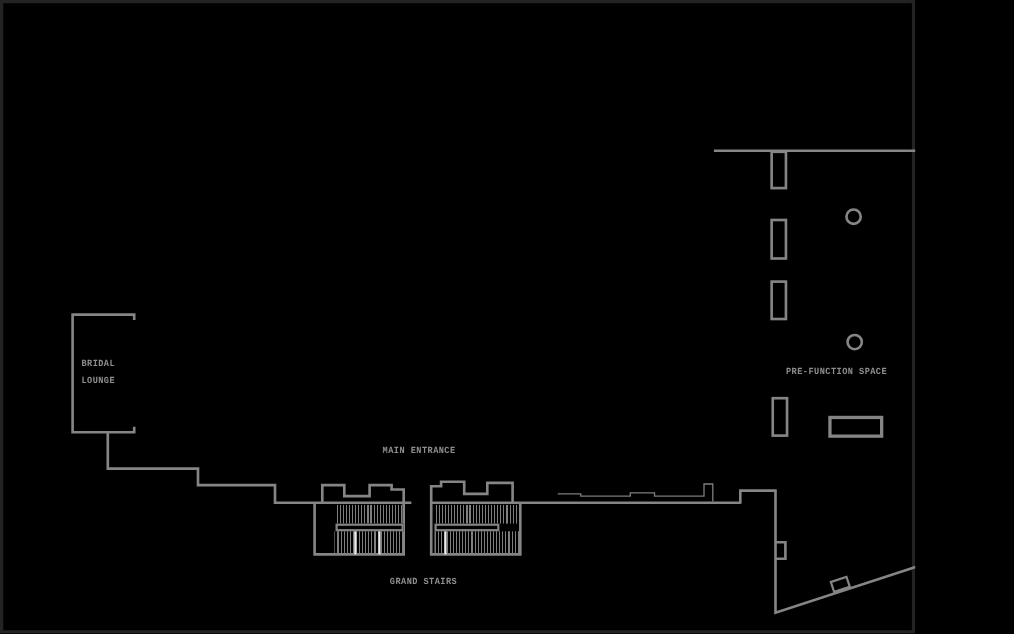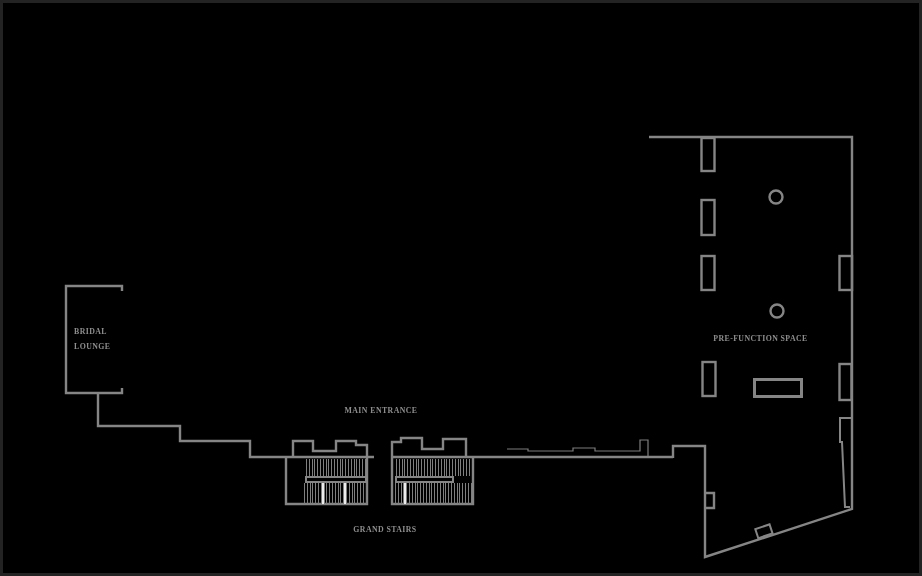--- a/index.html
+++ b/index.html
@@ -1,22 +1,22 @@
 <!DOCTYPE html>
 <html><head>
 <meta charset="utf-8">
 <style>
   html,body{margin:0;padding:0;background:#000;}
   #canvas{
     position:relative;
-    width:922px;height:576px;
+    width:832px;height:576px;
     background:#000;
     box-shadow: inset 0 0 0 3px #232323;
     overflow:hidden;
-    font-family:Liberation Serif, serif;
+    font-family:Liberation Mono, monospace;
   }
   svg.plan{position:absolute;left:0;top:0;}
   .plan path, .plan rect, .plan circle{
     fill:none;
     stroke:#858585;
     stroke-width:2.4;
   }
   .plan .thin{stroke-width:1.2;stroke:#7d7d7d;}
   .plan .mid{stroke-width:2;}
   .plan .thick{stroke-width:3;}

